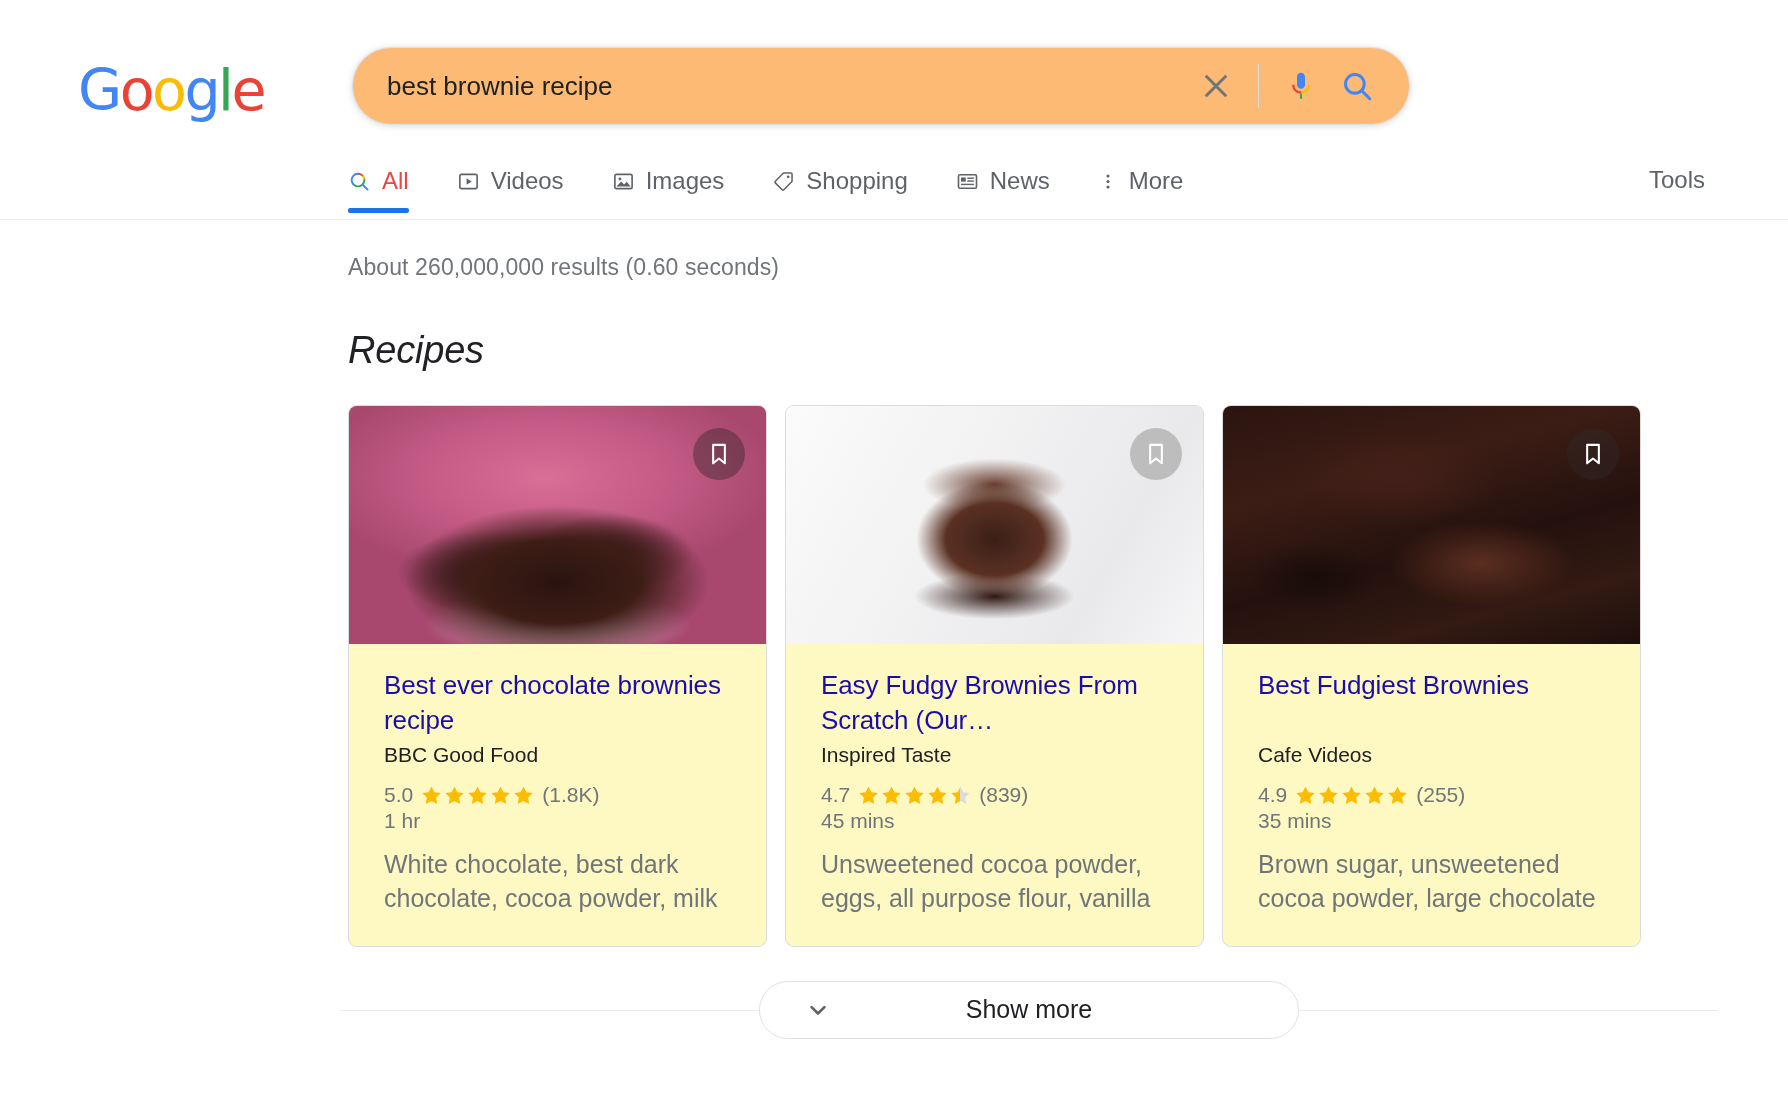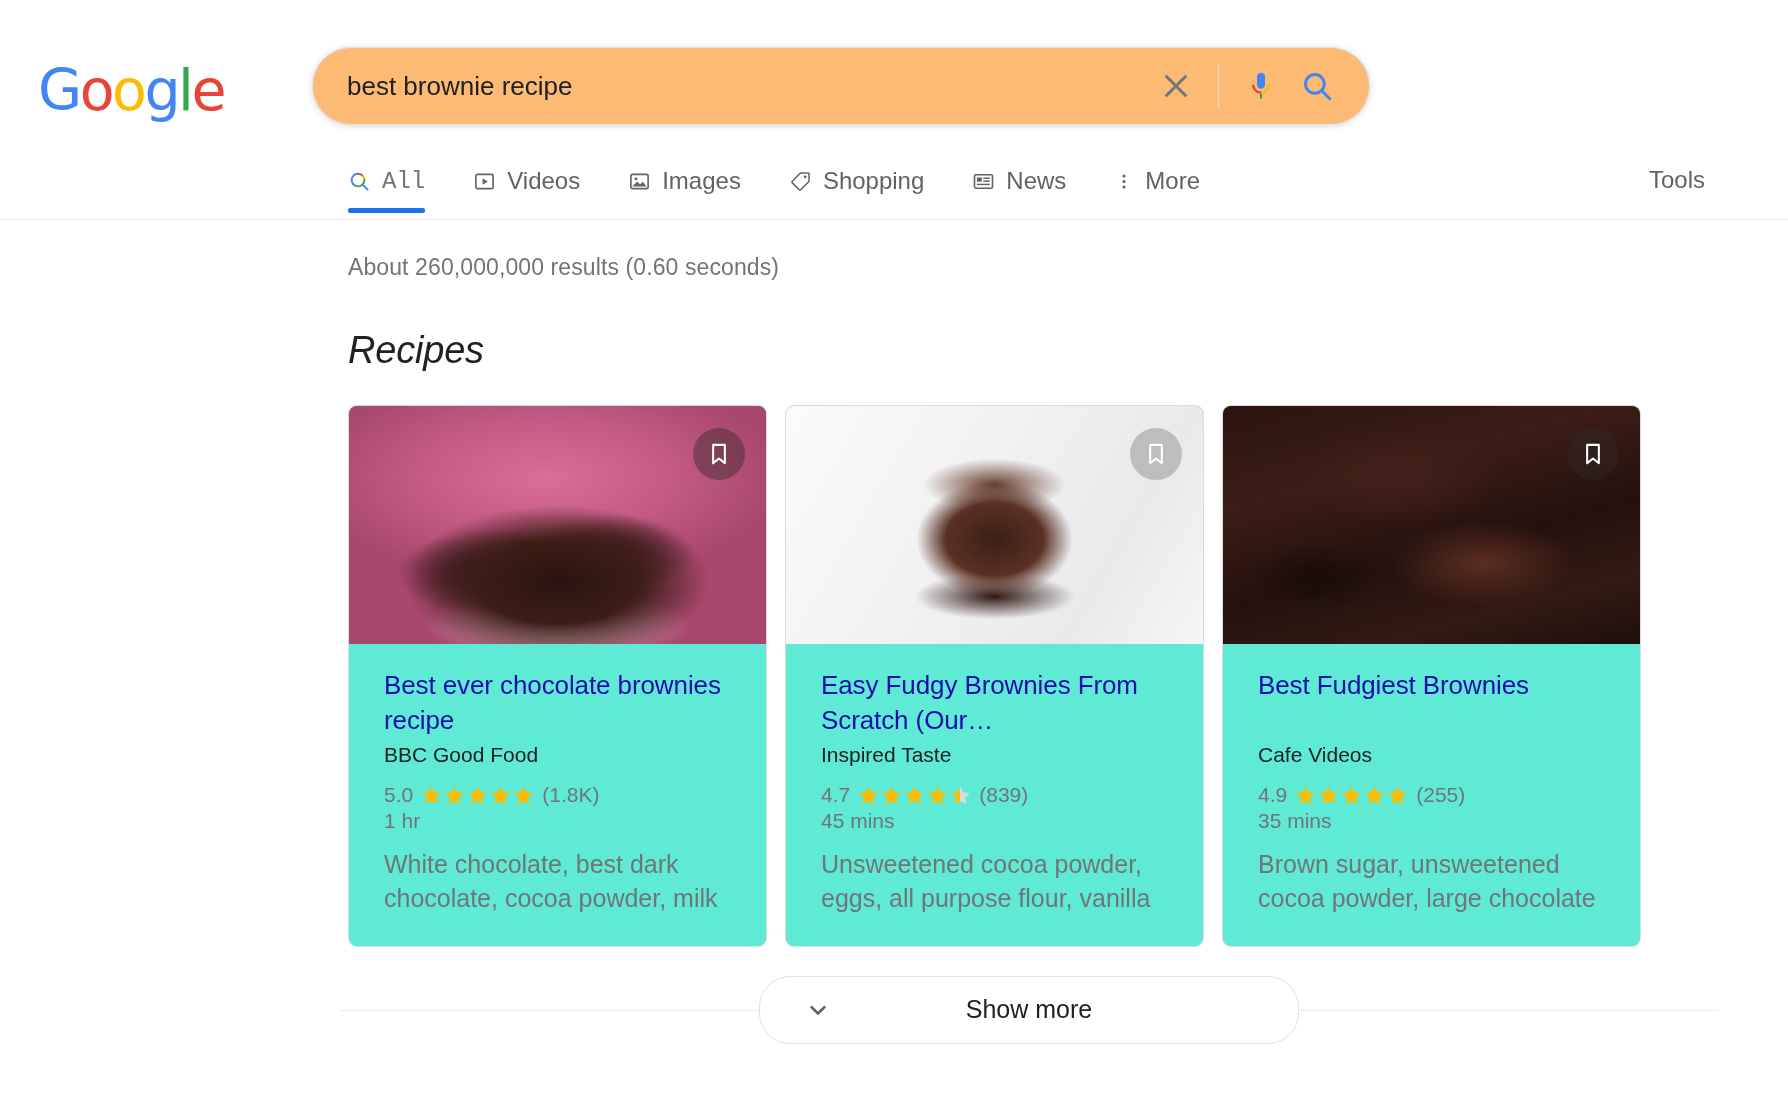--- a/index.html
+++ b/index.html
@@ -12,20 +12,21 @@
     overflow: hidden;
   }
 
   
   .header {
     position: relative;
     height: 150px;
     display: flex;
     align-items: flex-start;
     padding-top: 46px;
+    margin-left: 40px;
   }
   .logo {
     position: absolute;
     left: 38px;
     top: 62px;
     font-size: 57px;
     letter-spacing: -2.5px;
     line-height: 1;
     font-family: "DejaVu Sans", sans-serif;
     user-select: none;
@@ -91,21 +92,21 @@
     height: 62px;
     padding: 0 0 0 0;
     margin-right: 48px;
     font-size: 24px;
     color: #5f6368;
     cursor: pointer;
     position: relative;
     white-space: nowrap;
   }
   .tab .tab-ico { display: flex; align-items: center; }
-  .tab.active { color: #737373; font-family: Liberation Mono, monospace; }
+  .tab.active { color: #ef4444; }
   .tab.active::after {
     content: "";
     position: absolute;
     left: 0; right: 0; bottom: -1px;
     height: 5px;
     background: #1a73e8;
     border-radius: 2px;
   }
   .tools-btn {
     position: absolute;
@@ -136,21 +137,21 @@
   .cards {
     margin-top: 33px;
     display: flex;
     gap: 18px;
   }
   .card {
     width: 419px;
     border: 1px solid #dadce0;
     border-radius: 9px;
     overflow: hidden;
-    background: #5eead4;
+    background: #fef9c3;
     cursor: pointer;
   }
   .card-thumb {
     position: relative;
     height: 238px;
     overflow: hidden;
   }
   .thumb-bm {
     position: absolute;
     top: 22px; right: 21px;
@@ -213,21 +214,21 @@
   }
   .showmore-line {
     position: absolute;
     left: 0; right: 0; top: 50%;
     height: 1px;
     background: #ebebeb;
   }
   .showmore-btn {
     position: relative;
     z-index: 2;
-    height: 68px;
+    height: 58px;
     min-width: 540px;
     background: #fff;
     border: 1px solid #dfe1e5;
     border-radius: 31px;
     display: flex;
     align-items: center;
     justify-content: center;
     gap: 0;
     font-size: 25px;
     color: #202124;

